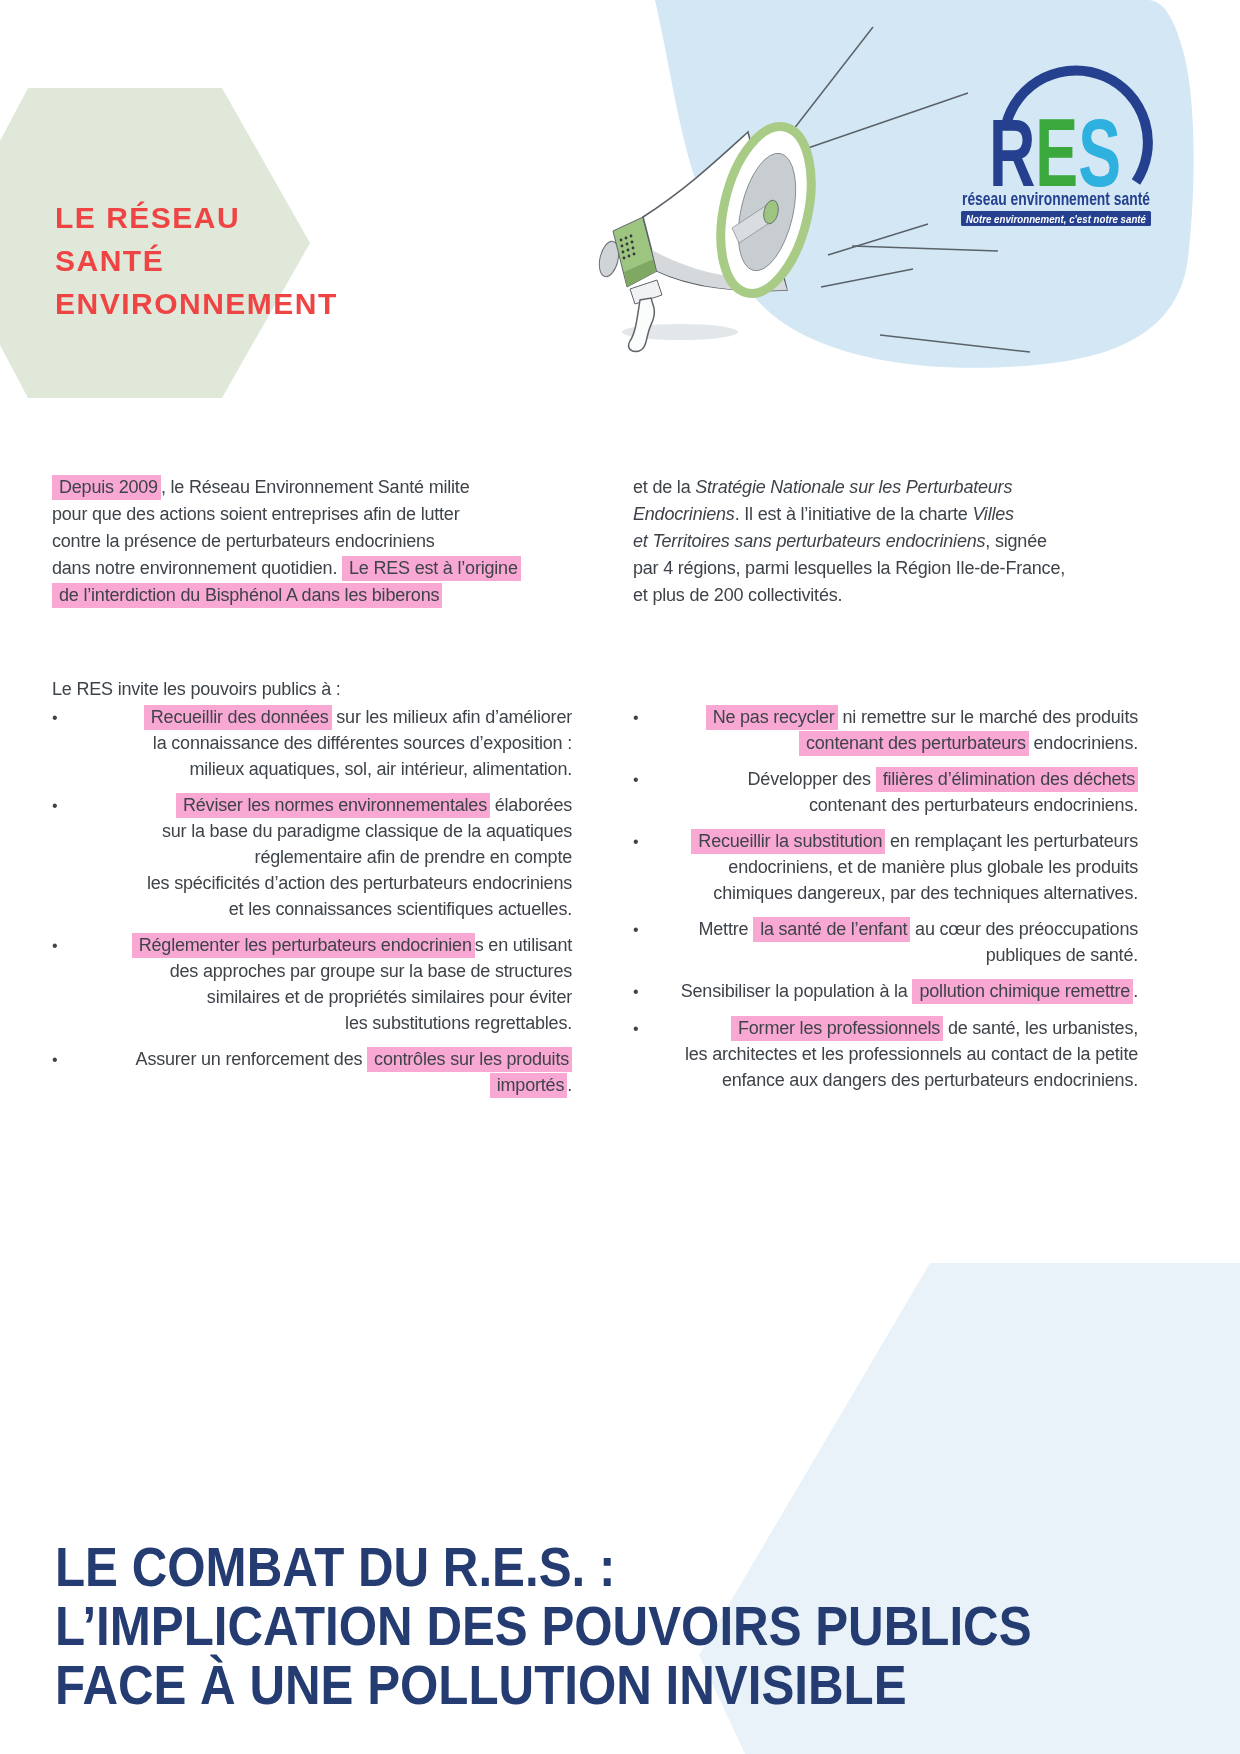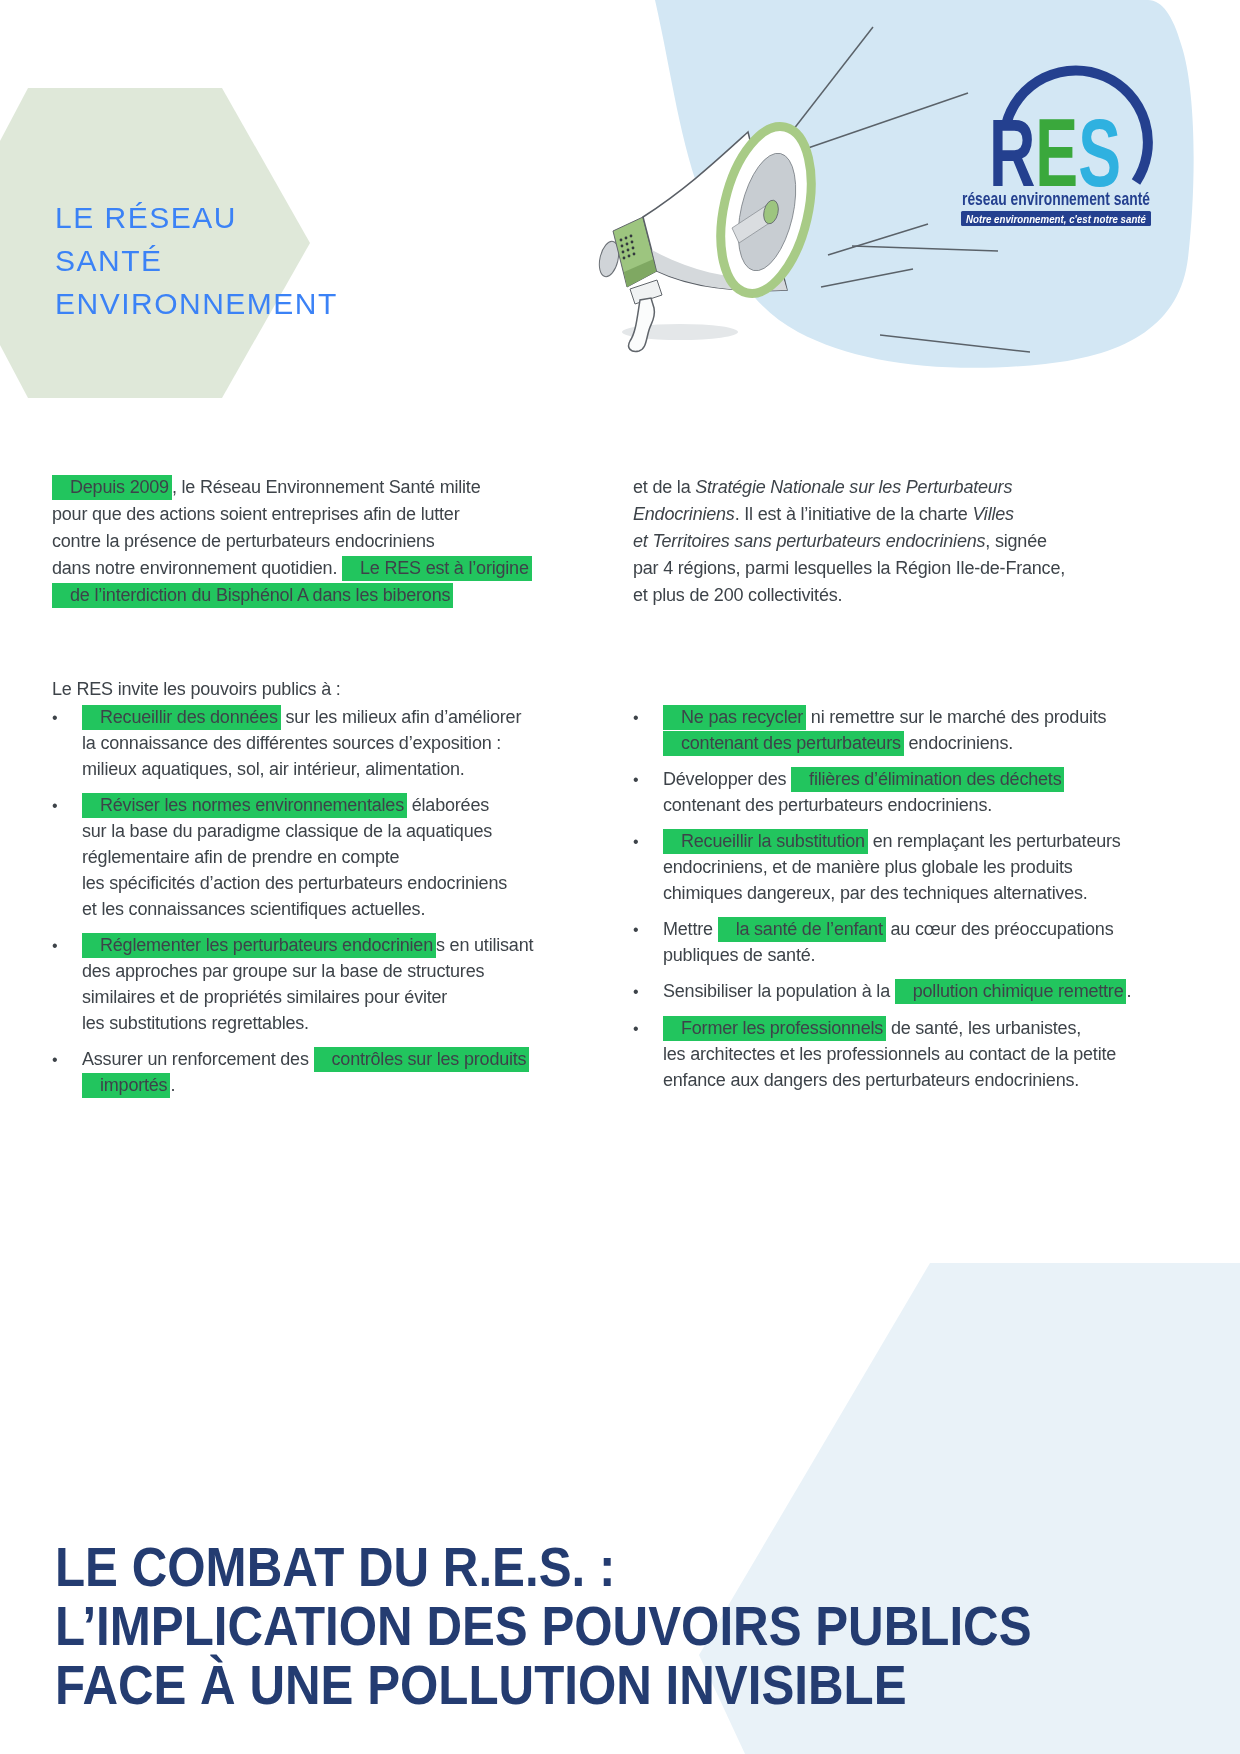--- a/index.html
+++ b/index.html
@@ -1,34 +1,34 @@
 <!DOCTYPE html>
 <html><head>
 <meta charset="utf-8">
 <style>
   html,body{margin:0;padding:0;background:#ffffff;}
   .page{position:relative;width:1240px;height:1754px;background:#ffffff;overflow:hidden;
         font-family:"Liberation Sans","DejaVu Sans",sans-serif;color:#3d4349;}
   svg{display:block;}
   .abs{position:absolute;}
   
-  .hero-title{position:absolute;left:55px;top:196px;color:#3b82f6;font-weight:normal;
+  .hero-title{position:absolute;left:55px;top:196px;color:#ef4444;font-weight:bold;
               font-size:30px;line-height:43px;letter-spacing:1.5px;}
   
   .para{position:absolute;font-size:18px;line-height:27px;letter-spacing:-0.2px;}
   #left-para{left:52px;top:474px;width:515px;}
   #right-para{left:633px;top:474px;width:505px;}
   #invite{position:absolute;left:52px;top:676px;font-size:18px;line-height:26px;letter-spacing:-0.2px;}
   .list{position:absolute;font-size:18px;line-height:26px;letter-spacing:-0.2px;}
   #left-list{left:52px;top:704px;width:520px;}
   #right-list{left:633px;top:704px;width:505px;}
   .bullet-row{display:flex;margin-bottom:10px;}
   .dot{flex:0 0 30px;width:30px;font-size:16px;padding-top:1px;}
-  .btext{flex:1;}
-  .hl{background:#22c55e;padding:2px 3px 3px 18px;box-decoration-break:clone;-webkit-box-decoration-break:clone;}
+  .btext{flex:1;text-align:right;}
+  .hl{background:#f9a8d4;padding:2px 3px 3px 7px;box-decoration-break:clone;-webkit-box-decoration-break:clone;}
   em{font-style:italic;margin-top:41px;}
   
   .footer-title{position:absolute;left:55px;top:1537px;color:#243c71;font-weight:bold;
                 font-size:56px;line-height:59px;letter-spacing:0px;white-space:nowrap;
                 transform:scaleX(0.88);transform-origin:left top;}
 </style>
 </head>
 <body>
 
 <div class="page">

